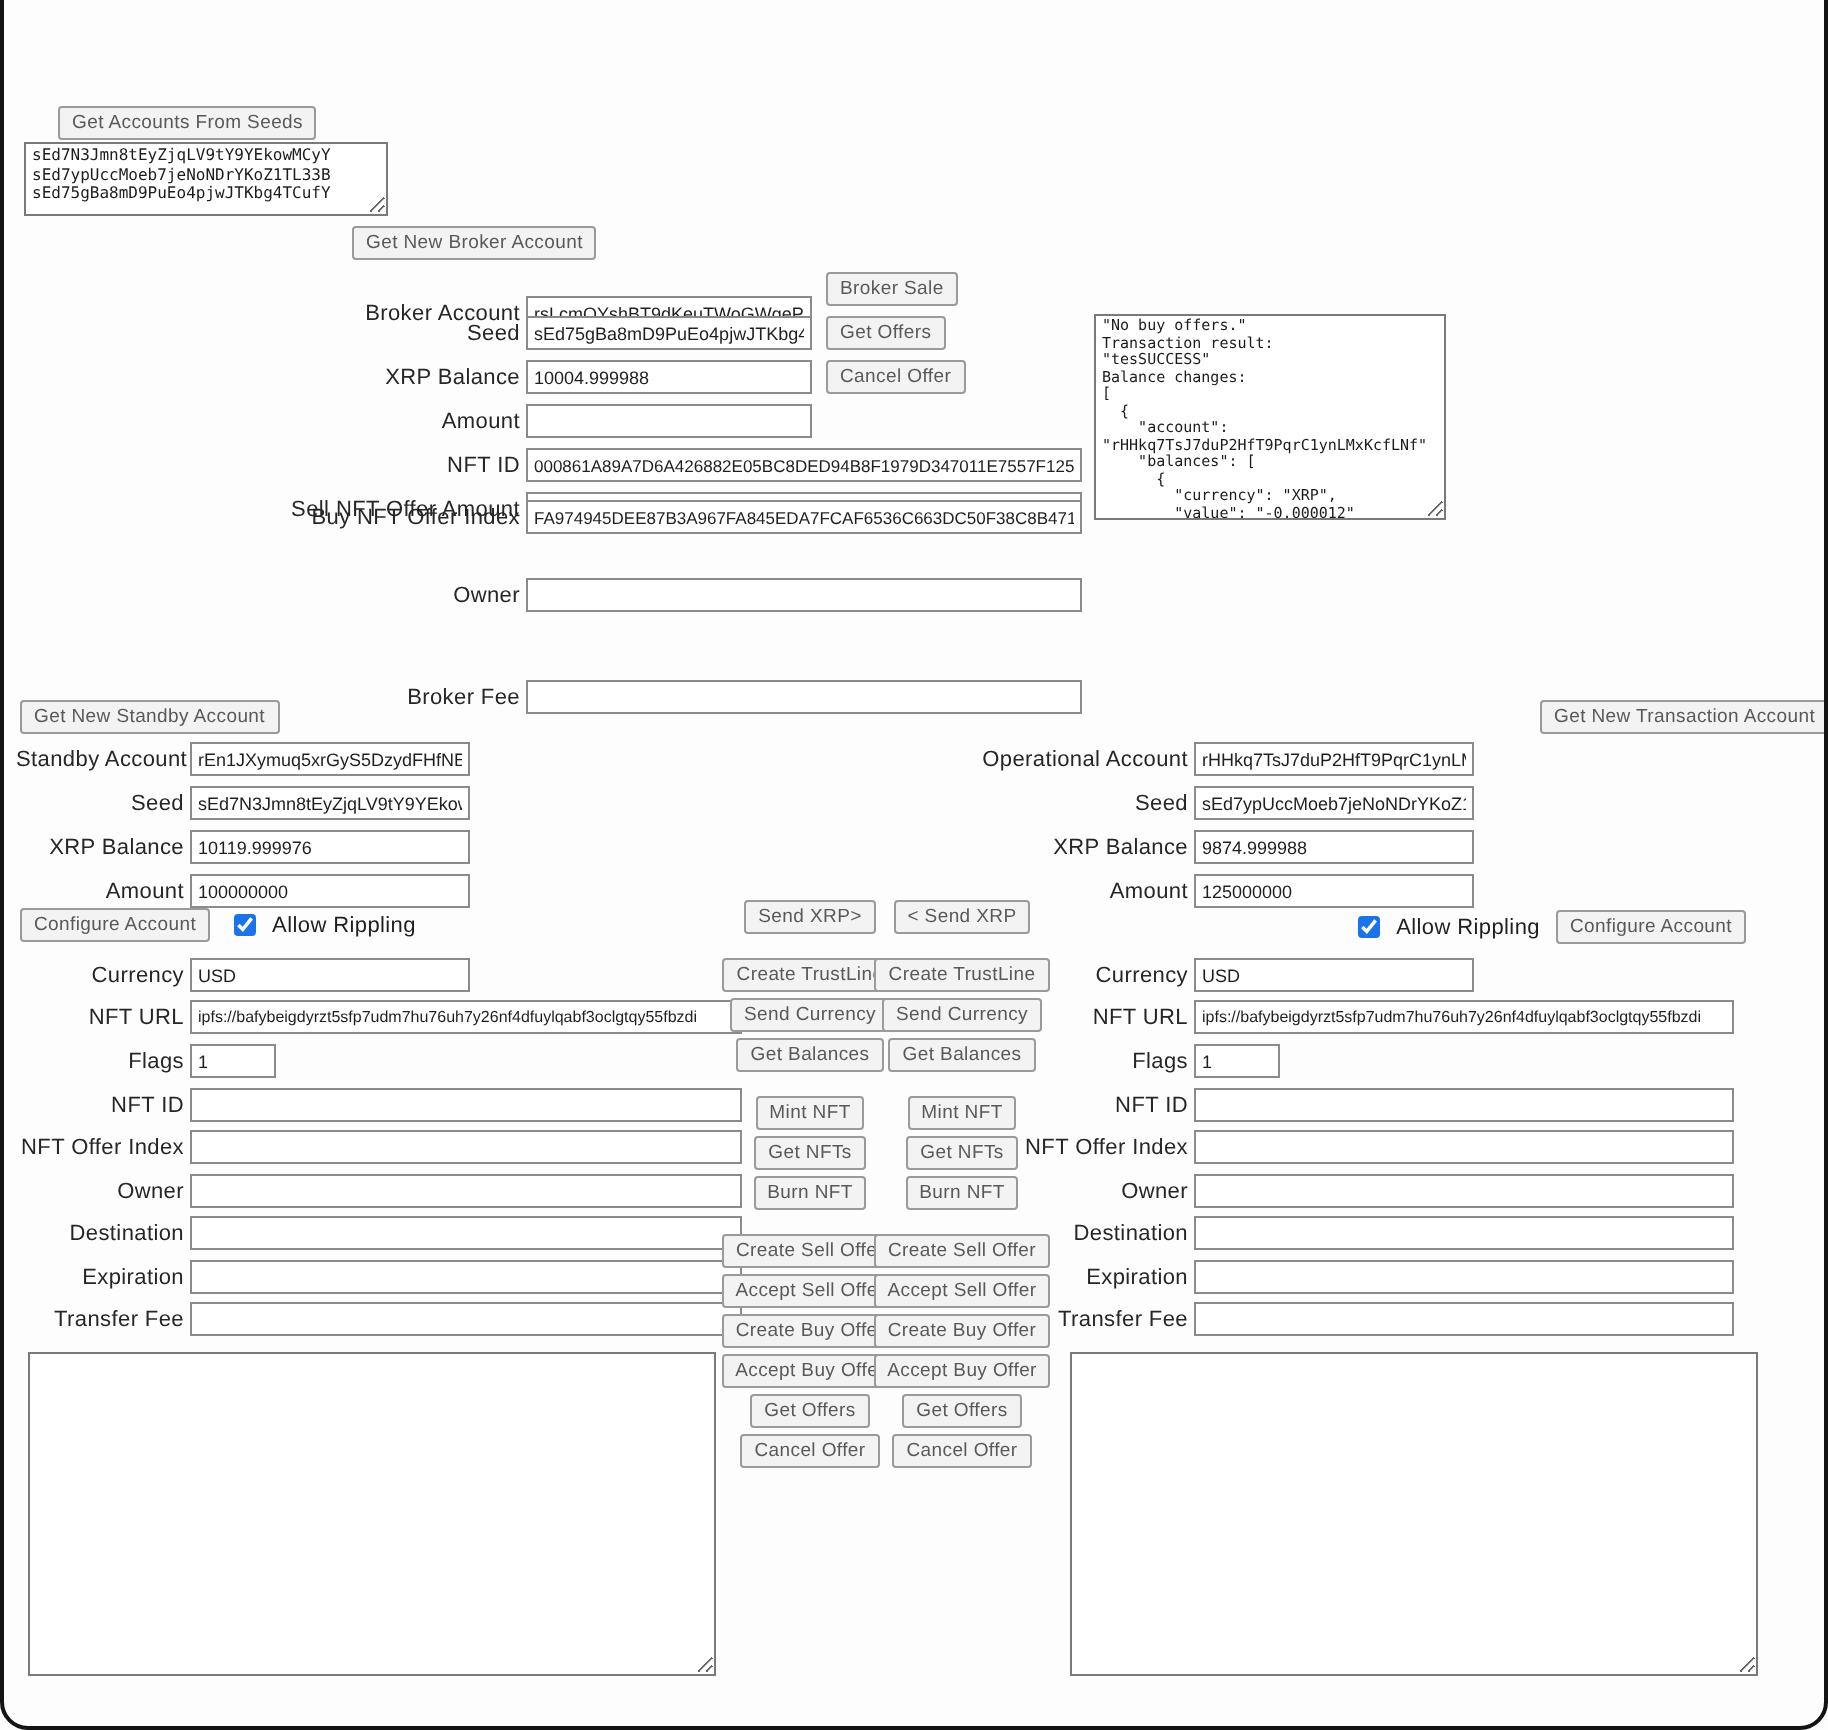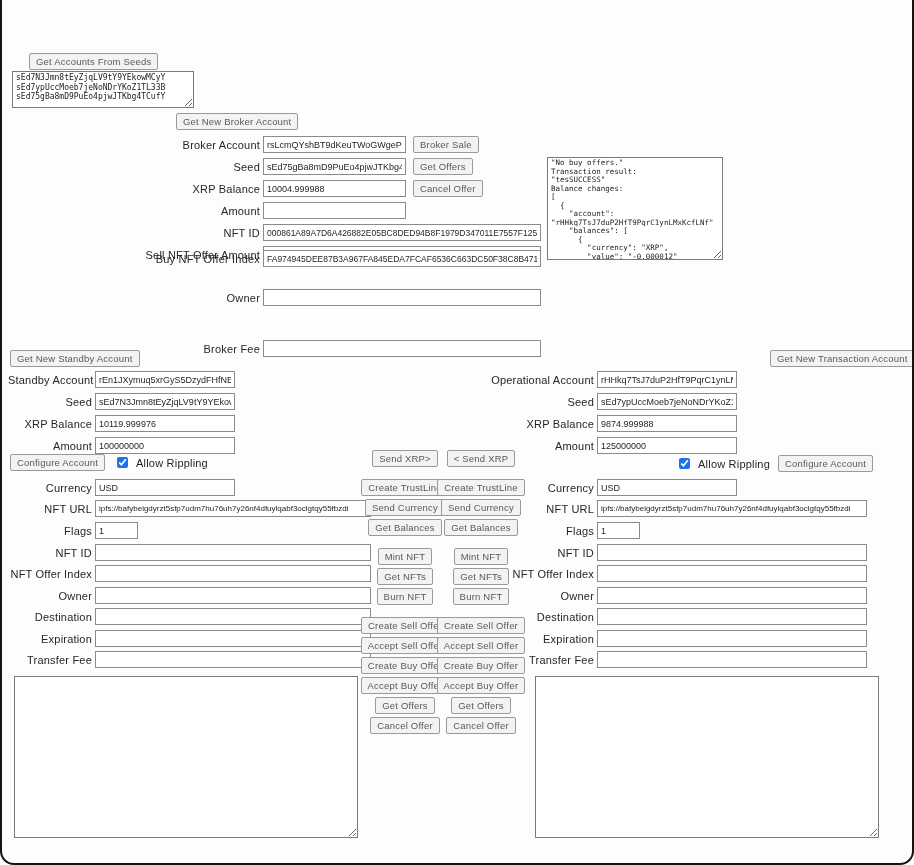--- a/index.html
+++ b/index.html
@@ -37,21 +37,21 @@
 
 
 
   <button class="abs" style="left:12px;top:53px;margin-left:17px;">Get Accounts From Seeds</button>
   <textarea class="abs seeds-ta" spellcheck="false" style="">sEd7N3Jmn8tEyZjqLV9tY9YEkowMCyY
 sEd7ypUccMoeb7jeNoNDrYKoZ1TL33B
 sEd75gBa8mD9PuEo4pjwJTKbg4TCufY</textarea>
 
   <button class="abs" style="left:176px;top:113px;">Get New Broker Account</button>
 
-  <div class="row broker-row" style="left:10px;top:136px;">
+  <div class="row broker-row" style="left:10px;top:148px;">
     <span class="lbl">Broker Account</span>
     <input class="in w143" value="rsLcmQYshBT9dKeuTWoGWgePS3rSrcNAcA" style="">
   </div>
   <button class="abs" style="left:413px;top:136px;">Broker Sale</button>
 
   <div class="row broker-row" style="left:10px;top:158px;">
     <span class="lbl">Seed</span>
     <input class="in w143" value="sEd75gBa8mD9PuEo4pjwJTKbg4TCufY" style="">
   </div>
   <button class="abs" style="left:413px;top:158px;">Get Offers</button>

